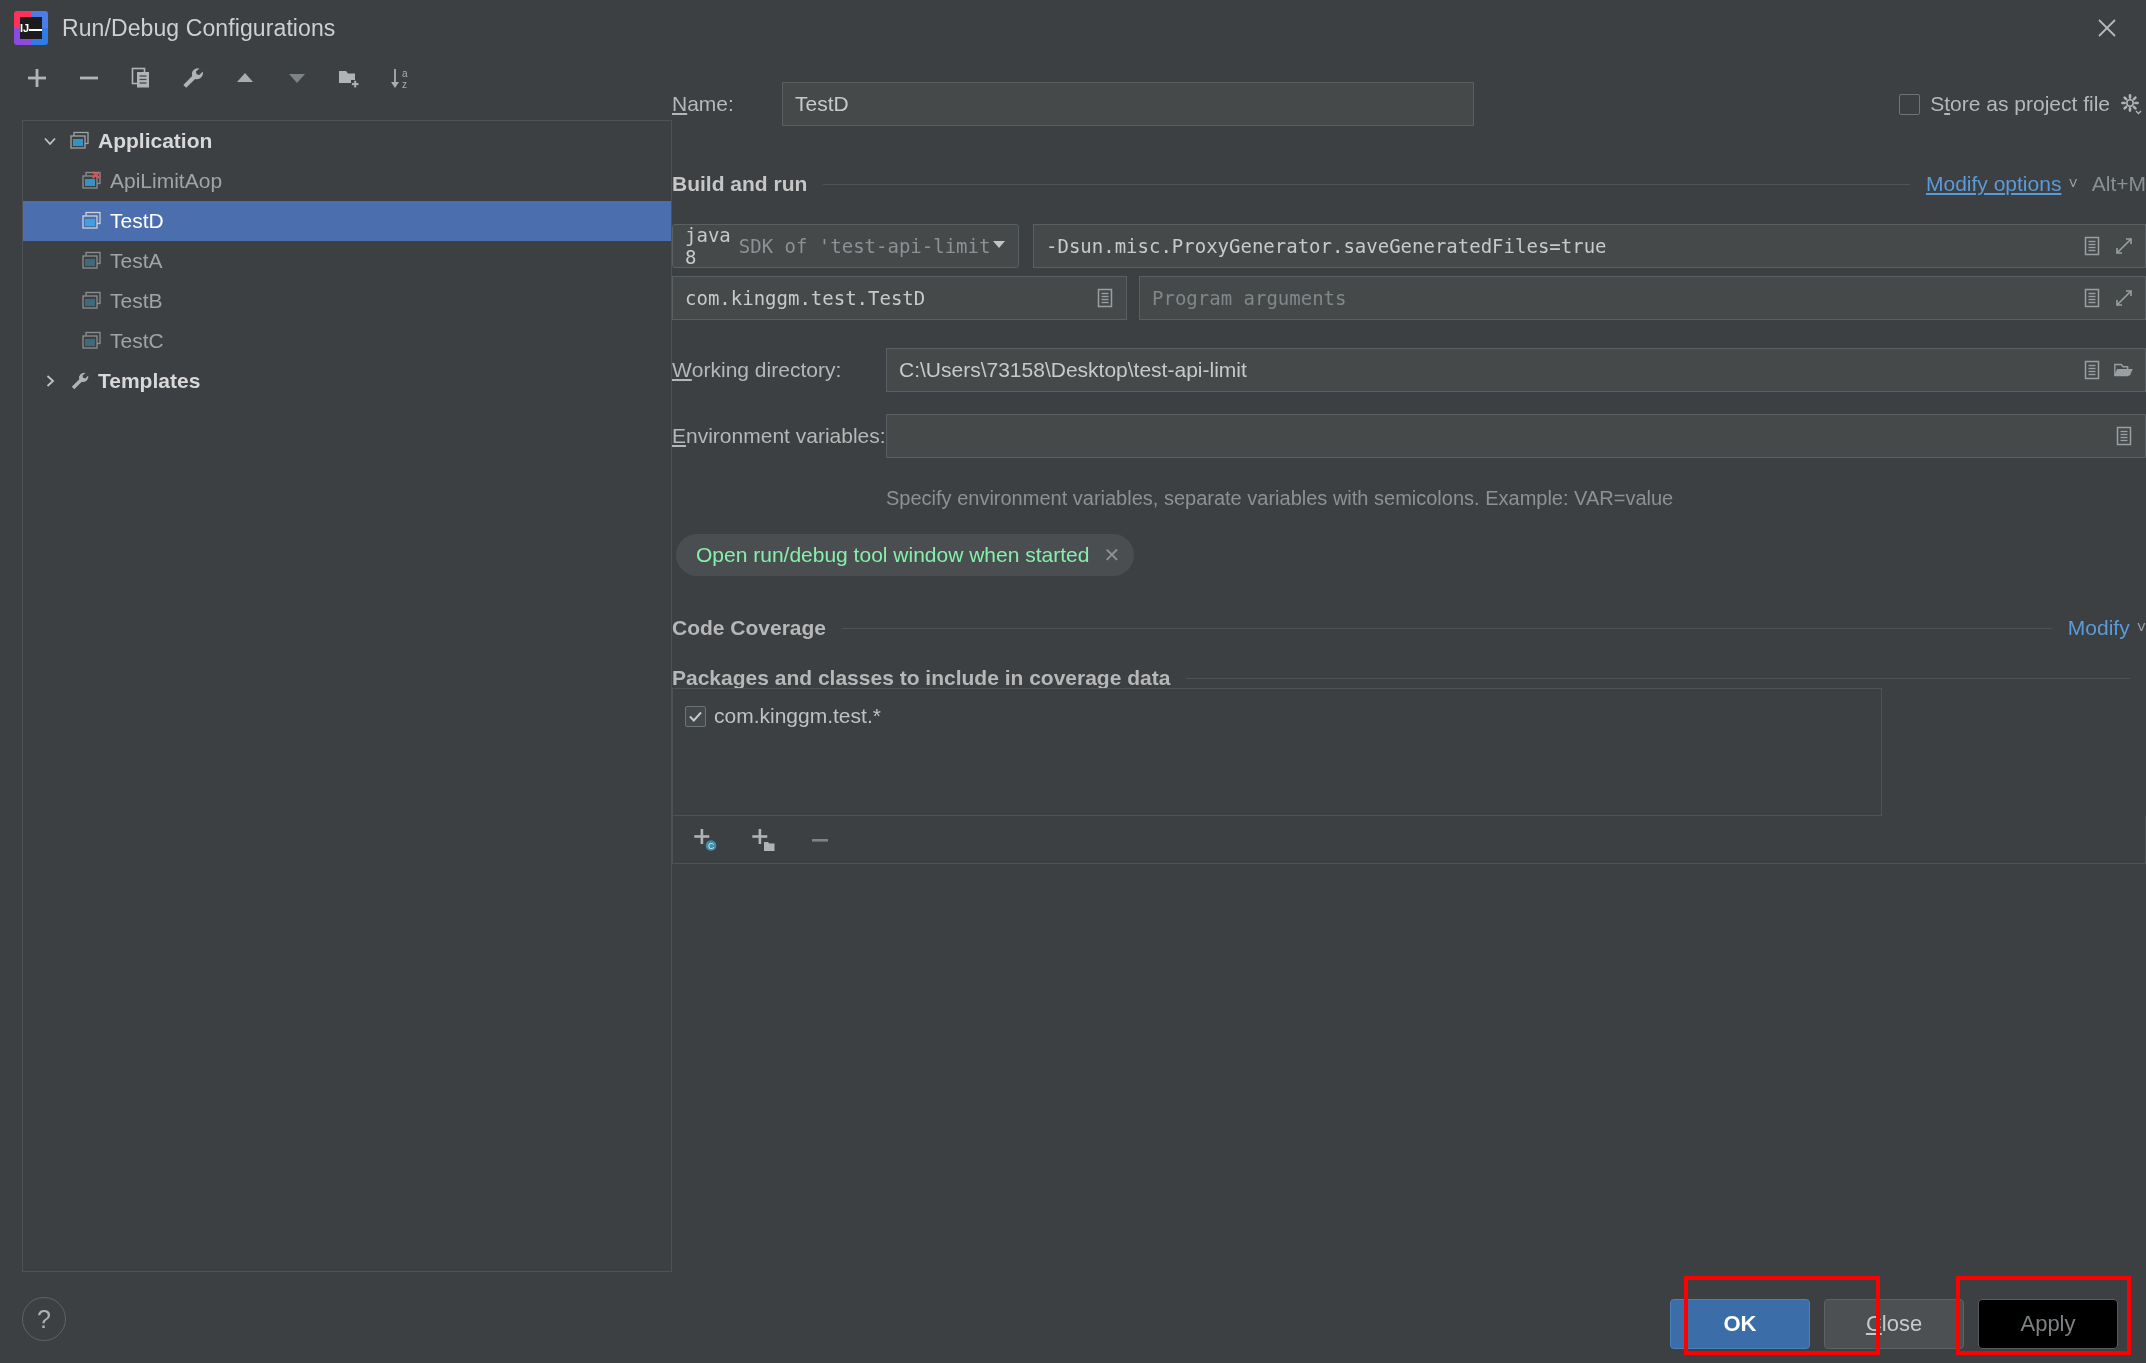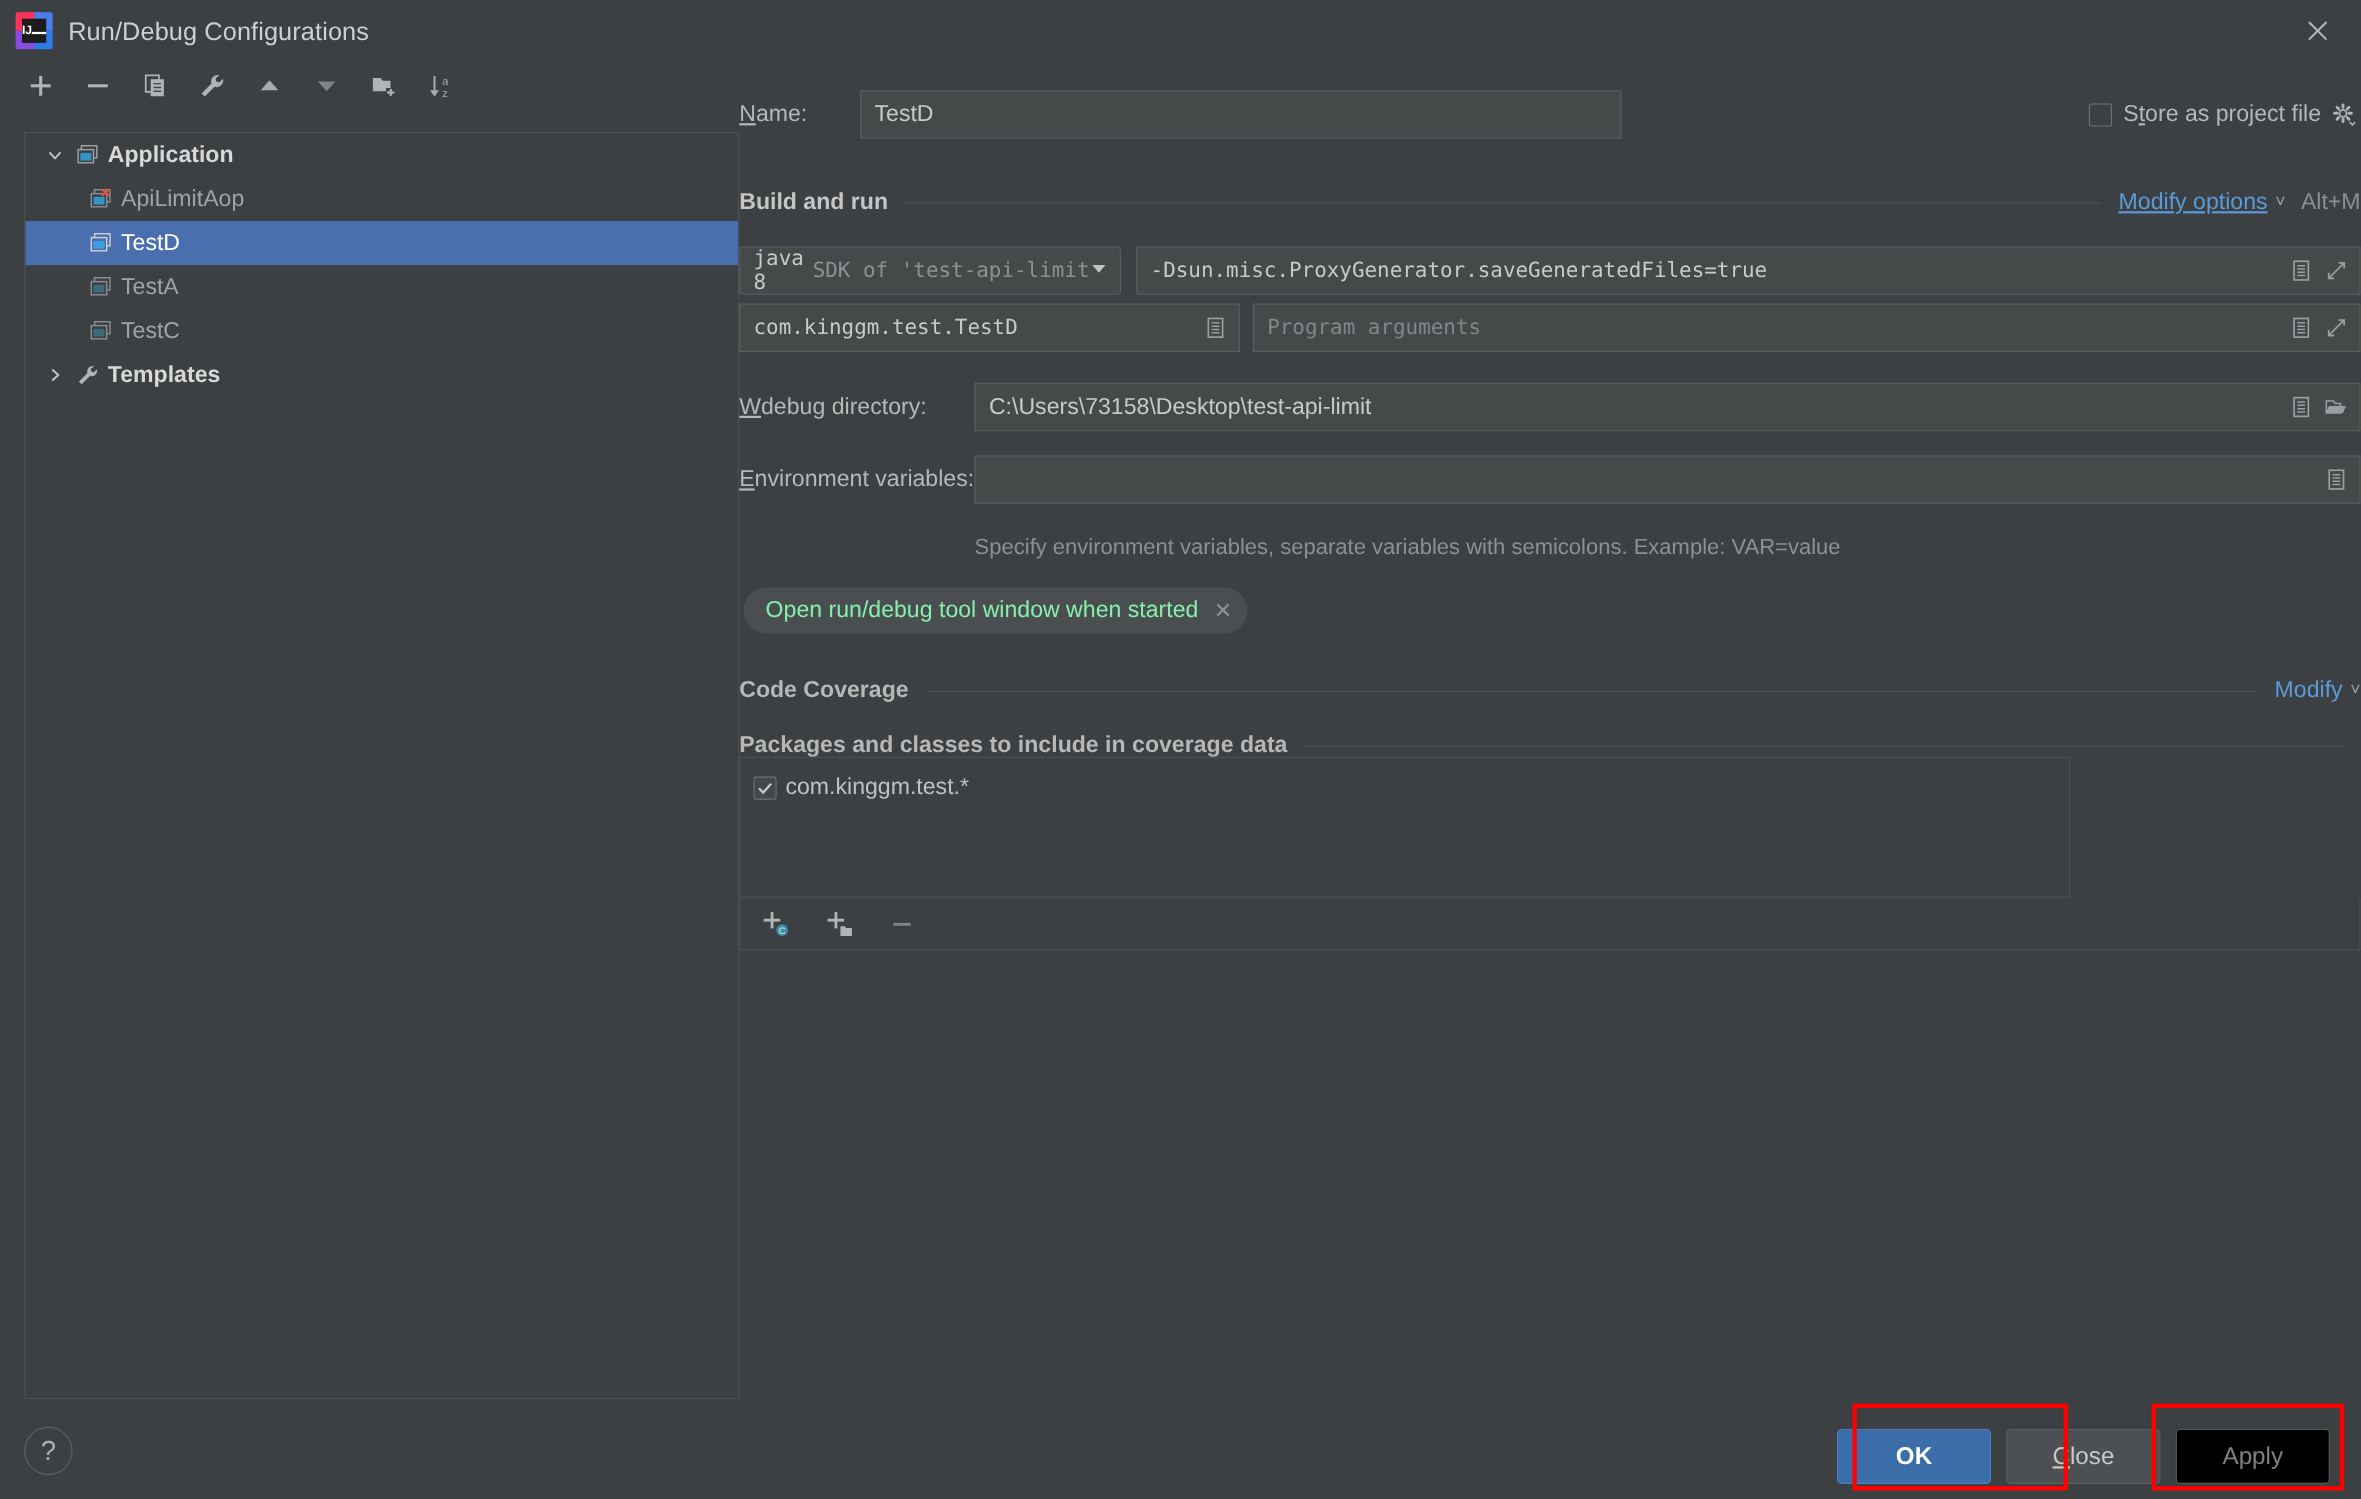--- a/index.html
+++ b/index.html
@@ -358,20 +358,30 @@
       <span class="node-icon">
         <svg width="22" height="20" viewBox="0 0 22 20">
           <rect x="5" y="1.5" width="14" height="11" fill="none" stroke="#8a8f91" stroke-width="1.3"></rect>
           <rect x="2" y="5" width="14" height="12" fill="#3c4043" stroke="#8a8f91" stroke-width="1.3"></rect>
           <rect x="4" y="8" width="10" height="7" fill="#3d6b7c"></rect>
         </svg>
       </span>
       <span class="node-label">TestA</span>
     </div>
 
+    <div class="tree-row child">
+      <span class="node-icon">
+        <svg width="22" height="20" viewBox="0 0 22 20">
+          <rect x="5" y="1.5" width="14" height="11" fill="none" stroke="#8a8f91" stroke-width="1.3"></rect>
+          <rect x="2" y="5" width="14" height="12" fill="#3c4043" stroke="#8a8f91" stroke-width="1.3"></rect>
+          <rect x="4" y="8" width="10" height="7" fill="#3d6b7c"></rect>
+        </svg>
+      </span>
+      <span class="node-label">TestB</span>
+    </div>
 
     <div class="tree-row child">
       <span class="node-icon">
         <svg width="22" height="20" viewBox="0 0 22 20">
           <rect x="5" y="1.5" width="14" height="11" fill="none" stroke="#8a8f91" stroke-width="1.3"></rect>
           <rect x="2" y="5" width="14" height="12" fill="#3c4043" stroke="#8a8f91" stroke-width="1.3"></rect>
           <rect x="4" y="8" width="10" height="7" fill="#3d6b7c"></rect>
         </svg>
       </span>
       <span class="node-label">TestC</span>
@@ -497,21 +507,21 @@
             <line x1="4" y1="18" x2="18" y2="4" stroke="#9aa0a2" stroke-width="1.6"></line>
             <polyline points="13,4 18,4 18,9" fill="none" stroke="#9aa0a2" stroke-width="1.6"></polyline>
             <polyline points="9,18 4,18 4,13" fill="none" stroke="#9aa0a2" stroke-width="1.6"></polyline>
           </svg>
         </span>
       </span>
     </div>
 
     <div class="label-mnemonic wd-label">
       <u>W</u>
-        <span>debug directory:</span>
+        <span>orking directory:</span>
     </div>
     <div class="field-box wd-field">
       <span class="fb-text" style="font-size:21px;">C:\Users\73158\Desktop\test-api-limit</span>
       <span class="fb-icons">
         <span class="fb-icon">
           <svg width="20" height="22" viewBox="0 0 20 22">
             <rect x="3.5" y="2.5" width="13" height="17" fill="none" stroke="#9aa0a2" stroke-width="1.5"></rect>
             <line x1="6.5" y1="6.5" x2="13.5" y2="6.5" stroke="#9aa0a2" stroke-width="1.4"></line>
             <line x1="6.5" y1="9.5" x2="13.5" y2="9.5" stroke="#9aa0a2" stroke-width="1.4"></line>
             <line x1="6.5" y1="12.5" x2="13.5" y2="12.5" stroke="#9aa0a2" stroke-width="1.4"></line>

